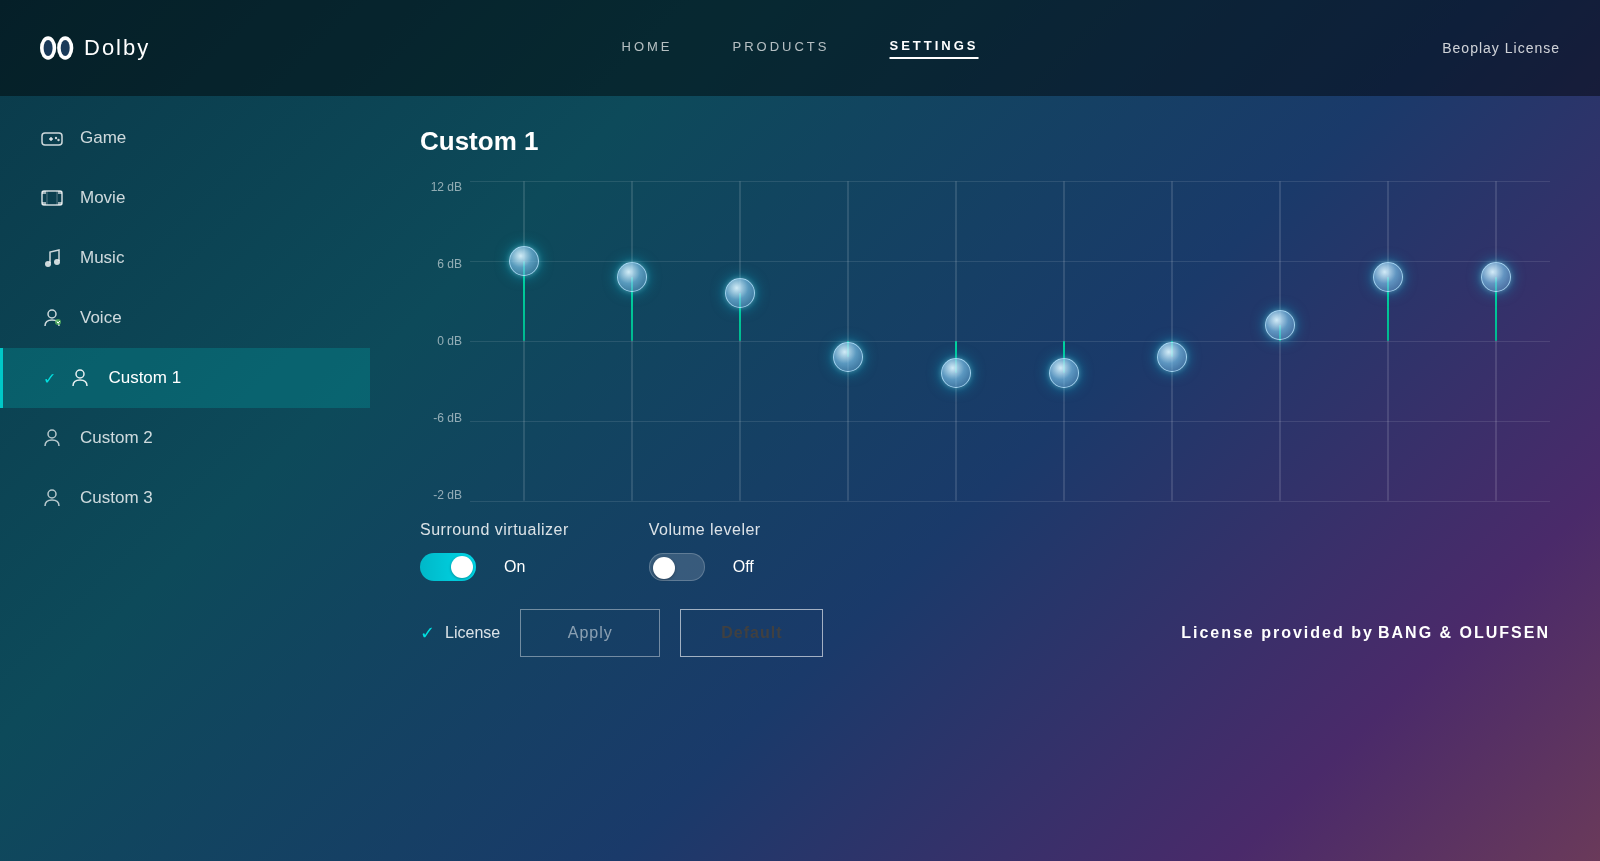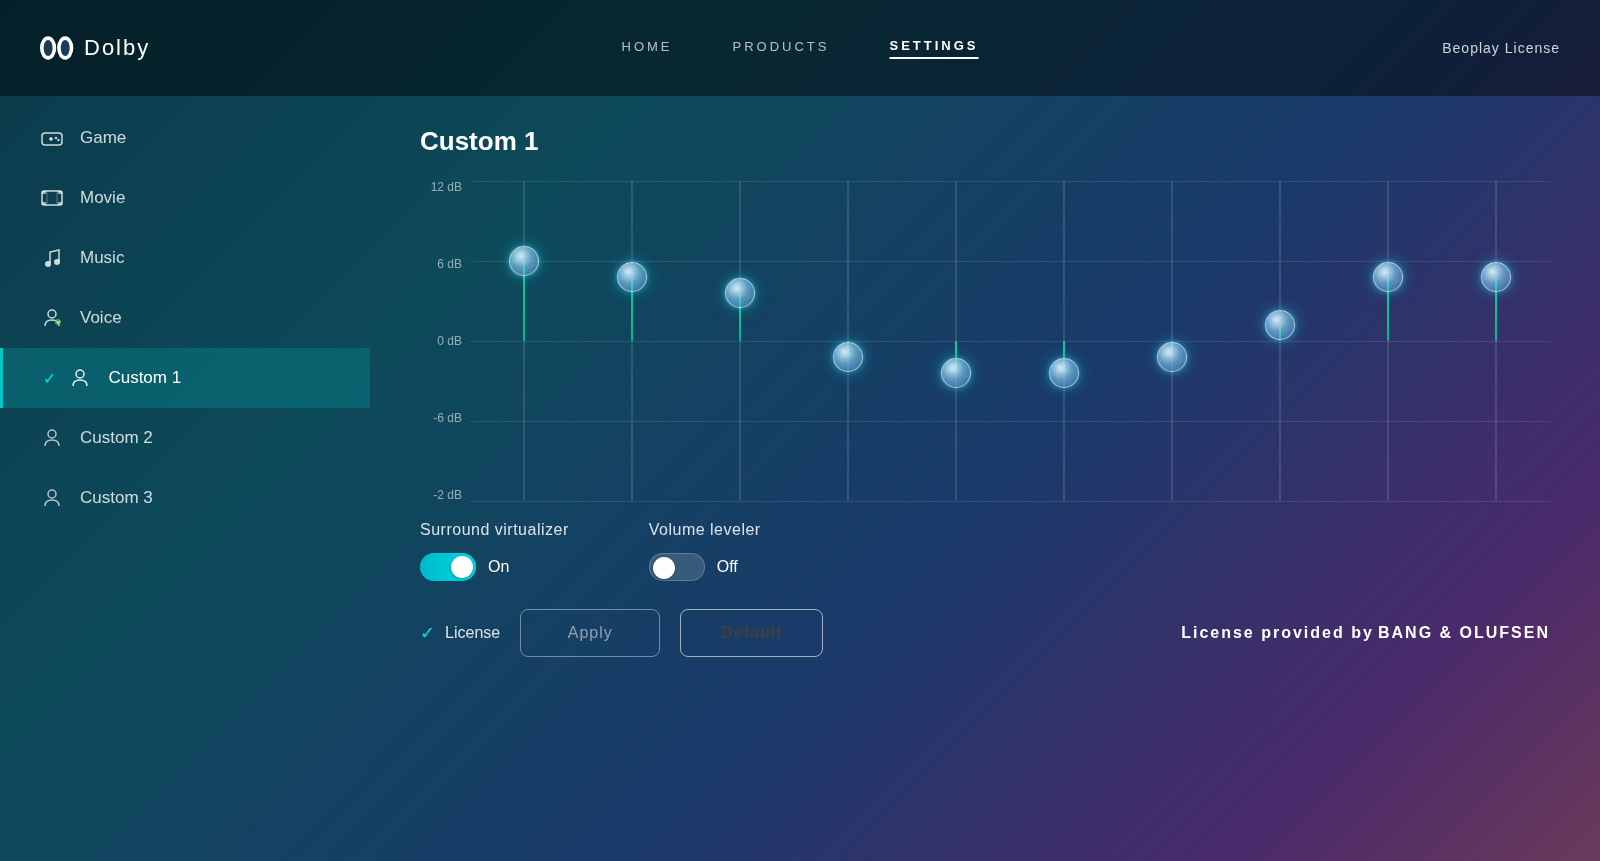--- a/index.html
+++ b/index.html
@@ -137,21 +137,21 @@
       gap: 14px;
     }
     .control-label {
       font-size: 16px;
       color: rgba(255,255,255,0.85);
       letter-spacing: 0.5px;
     }
     .toggle-row {
       display: flex;
       align-items: center;
-      gap: 12px;
+      gap: 28px;
     }
     .toggle-switch {
       width: 56px;
       height: 28px;
       border-radius: 14px;
       position: relative;
       cursor: pointer;
       display: flex;
       align-items: center;
     }
@@ -193,21 +193,21 @@
       gap: 10px;
       font-size: 16px;
       color: rgba(255,255,255,0.85);
     }
     .enabled-check .check-mark {
       color: #00e0e0;
       font-size: 18px;
     }
     .btn {
       padding: 14px 40px;
-      border-radius: 8px;
+      border-radius: 0;
       font-size: 16px;
       cursor: pointer;
       letter-spacing: 1px;
       border: 1px solid rgba(255,255,255,0.4);
       background: transparent;
       color: rgba(255,255,255,0.5);
       min-width: 140px;
       text-align: center;
     }
     .btn.default {

